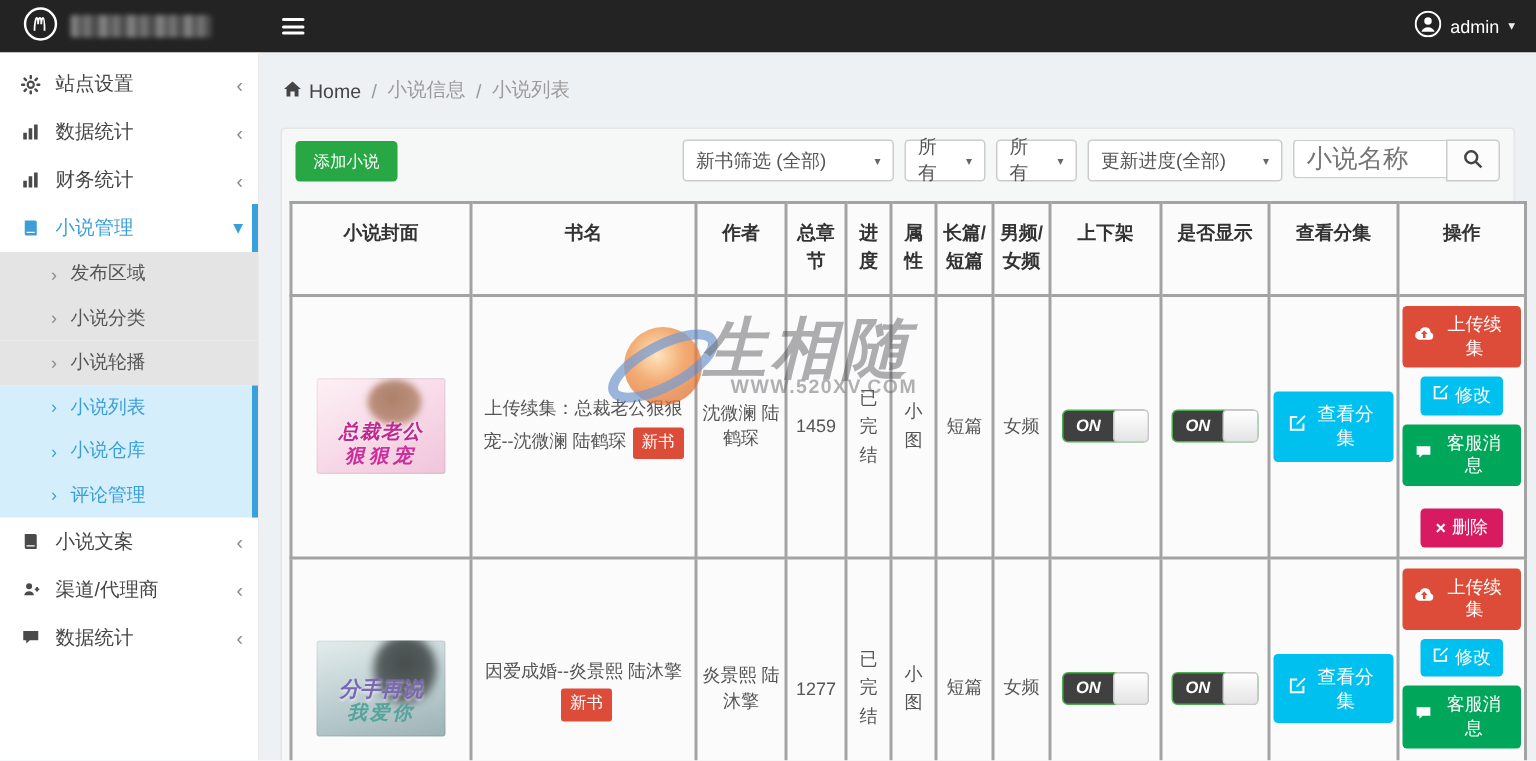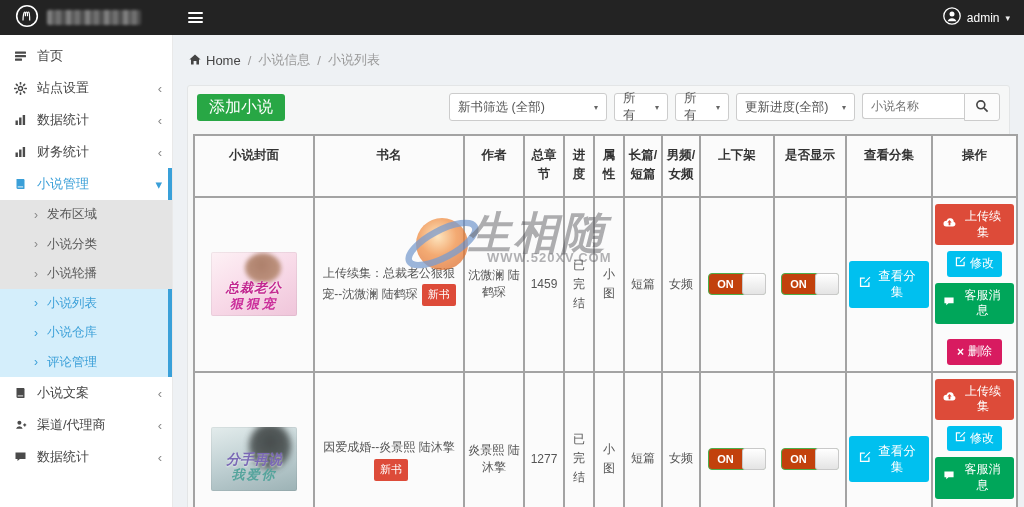--- a/index.html
+++ b/index.html
@@ -35,27 +35,27 @@
   .sub-item.active .arrow { color:#3a9fd8; }
 
   
   .breadcrumb { padding:16px 16px 16px; display:flex; align-items:center; gap:7px; font-size:13px; color:#9a9a9a; }
   .breadcrumb .home { color:#444; display:flex; align-items:center; gap:5px; cursor:pointer; }
   .breadcrumb .crumb { cursor:pointer; }
 
   
   .panel { margin:0 14px; background:#f6f7f7; border:1px solid #e3e5e6; border-radius:3px; padding:7px 5px 0 5px; height:620px; }
   .toolbar { display:flex; align-items:center; padding:0 4px; }
-  .btn-add { background:#28a745; color:#fff; border:none; border-radius:3px; padding:0 12px; height:27px; font-size:16px; cursor:pointer; }
+  .btn-add { background:#28a745; color:#fff; border:none; border-radius:3px; padding:0 12px; height:27px; font-size:11px; cursor:pointer; }
   .filters { margin-left:auto; display:flex; gap:7px; align-items:center; }
   .select { height:28px; background:#fff; border:1px solid #ccc; border-radius:3px; display:flex; align-items:center; justify-content:space-between; padding:0 8px; font-size:12.5px; color:#555; cursor:pointer; }
   .select .caret { font-size:8px; color:#666; margin-left:10px; }
-  .sel-1 { width:158px; } .sel-2 { width:54px; } .sel-3 { width:54px; } .sel-4 { width:119px; }
+  .sel-1 { width:141px; } .sel-2 { width:54px; } .sel-3 { width:54px; } .sel-4 { width:130px; }
   .search-group { display:flex; }
-  .search-input { width:102px; height:16px; border:1px solid #ccc; border-right:none; border-radius:3px 0 0 3px; padding:12px 8px; font-size:12px; color:#555; background:#fff; outline:none; }
+  .search-input { width:102px; height:16px; border:1px solid #ccc; border-right:none; border-radius:3px 0 0 3px; padding:12px 8px; font-size:17px; color:#555; background:#fff; outline:none; }
   .search-btn { width:36px; height:28px; border:1px solid #ccc; border-radius:0 3px 3px 0; background:#fcfcfc; display:flex; align-items:center; justify-content:center; cursor:pointer; }
 
   
   table { margin-top:13px; border-collapse:collapse; table-layout:fixed; width:100%; background:#fbfbfb; }
   th,td { border:2px solid #a3a3a3; }
   th { font-size:12.5px; color:#333; font-weight:bold; height:62px; vertical-align:top; padding:10px 2px 4px; text-align:center; }
   .thv { display:inline-block; word-break:break-all; line-height:1.55; }
   .w24 { width:2.45em; } .w12 { width:1.25em; }
   td { text-align:center; vertical-align:middle; font-size:12px; color:#555; padding:6px 2px; }
   tr.data { height:141px; }
@@ -71,21 +71,21 @@
      background:radial-gradient(circle at 45% 40%, #a06f55, #bc9076); filter:blur(2px); opacity:.85; }
   .cover-1 .cl1 { display:block; color:#c2278f; font-size:13px; font-weight:bold; font-style:italic; letter-spacing:1px; margin-top:27px; text-shadow:0 0 2px #fff; position:relative; }
   .cover-1 .cl2 { display:block; color:#cb2f9b; font-size:13px; font-weight:bold; font-style:italic; letter-spacing:3px; margin-top:-2px; position:relative; }
   .cover-2 { background:linear-gradient(165deg,#e3ecec 0%,#bccdd0 55%,#9cb2b5 100%); }
   .cover-2::before { content:""; position:absolute; right:6px; top:-4px; width:42px; height:46px; border-radius:50%;
      background:radial-gradient(circle at 50% 40%, #383c3c, #5c6666); filter:blur(3px); opacity:.9; }
   .cover-2 .cl1 { display:block; color:#7a68b5; font-size:14px; font-weight:bold; font-style:italic; margin-top:24px; text-shadow:0 1px 2px rgba(255,255,255,.65); position:relative; }
   .cover-2 .cl2 { display:block; color:#55a49c; font-size:13px; font-weight:bold; font-style:italic; letter-spacing:2px; margin-top:-3px; position:relative; }
 
   
-  .toggle { width:58px; height:22px; margin:0 auto; border:1px solid #4cae4c; border-radius:4px; background:#c2410c; position:relative; display:flex; align-items:center; cursor:pointer; }
+  .toggle { width:58px; height:22px; margin:0 auto; border:1px solid #4cae4c; border-radius:4px; background:#404040; position:relative; display:flex; align-items:center; cursor:pointer;font-style:italic; }
   .t-on { color:#fff; font-size:11px; font-weight:bold; width:33px; text-align:center; }
   .t-handle { position:absolute; right:-1px; top:-1px; bottom:-1px; width:24px; background:linear-gradient(#ffffff,#e4e4e4); border:1px solid #c9c9c9; border-radius:3px; }
 
   
   .btn { border:none; color:#fff; font-size:12px; padding:5px 8px; border-radius:3px; display:inline-flex; align-items:center; gap:4px; cursor:pointer; line-height:1.3; }
   .btn-red { background:#dd4b39; } .btn-cyan { background:#00c0ef; } .btn-green { background:#00a65a; } .btn-pink { background:#d81b60; }
   .btn-episodes { padding:7px 10px; font-size:12.5px; }
   .ops { display:flex; flex-direction:column; align-items:center; gap:6px; }
   .btn-del { margin-top:9px; padding:5px 10px; }
   .xmark { font-weight:bold; font-size:12px; line-height:1; }
@@ -123,30 +123,20 @@
         </svg>
     </span>
     <span>admin</span>
     <span class="caret">▾</span>
   </div>
 </div>
 
 <div class="wrap">
 
   <div class="sidebar">
-    <div class="nav-item">
-      <span class="nicon">
-          <svg width="13" height="12" viewBox="0 0 12 12" fill="currentColor">
-            <rect x="0.5" y="1.5" width="11" height="2.2" rx="0.5"></rect>
-            <rect x="0.5" y="5" width="11" height="2.2" rx="0.5"></rect>
-            <rect x="0.5" y="8.5" width="7" height="2.2" rx="0.5"></rect>
-          </svg>
-        </span>
-      <span class="nlabel">首页</span>
-    </div>
     <div class="nav-item">
       <span class="nicon">
           <svg width="13" height="13" viewBox="0 0 12 12">
             <circle cx="6" cy="6" r="1.9" fill="none" stroke="currentColor" stroke-width="1.3"></circle>
             <g stroke="currentColor" stroke-width="1.5" stroke-linecap="round">
               <line x1="6" y1="0.6" x2="6" y2="1.9"></line>
               <line x1="6" y1="10.1" x2="6" y2="11.4"></line>
               <line x1="0.6" y1="6" x2="1.9" y2="6"></line>
               <line x1="10.1" y1="6" x2="11.4" y2="6"></line>
               <line x1="2.2" y1="2.2" x2="3.1" y2="3.1"></line>

